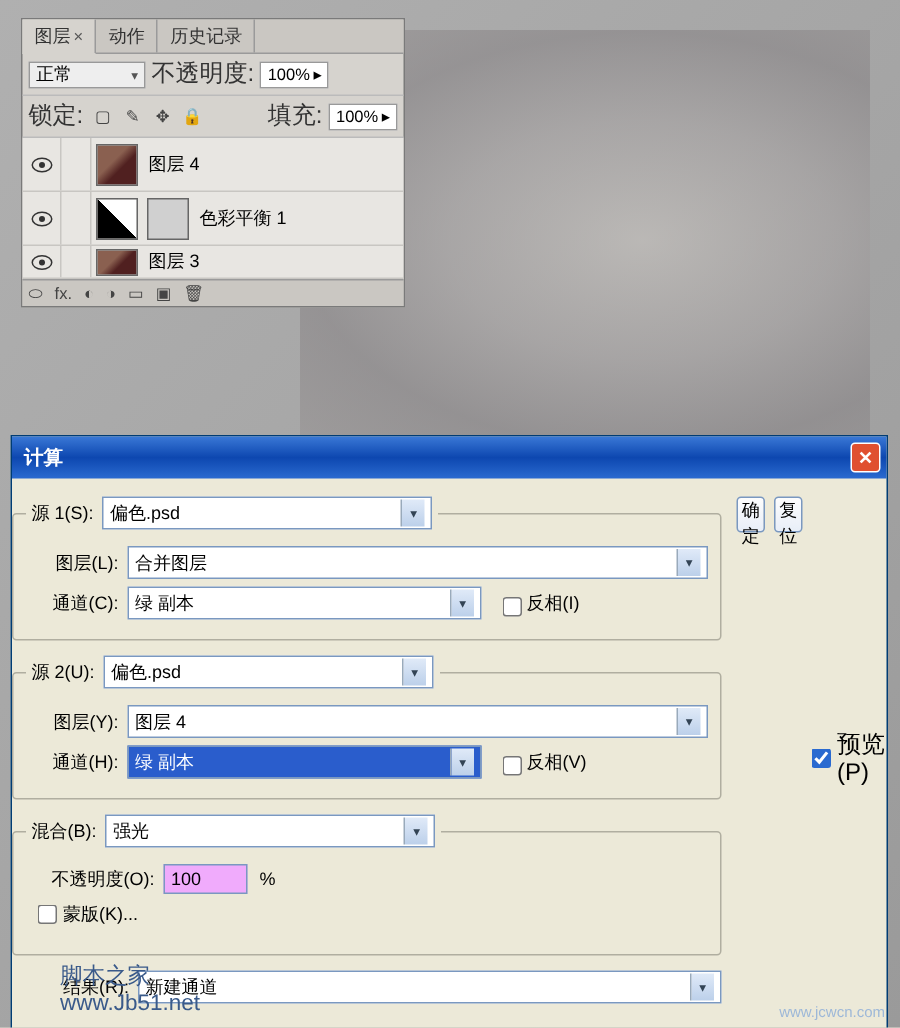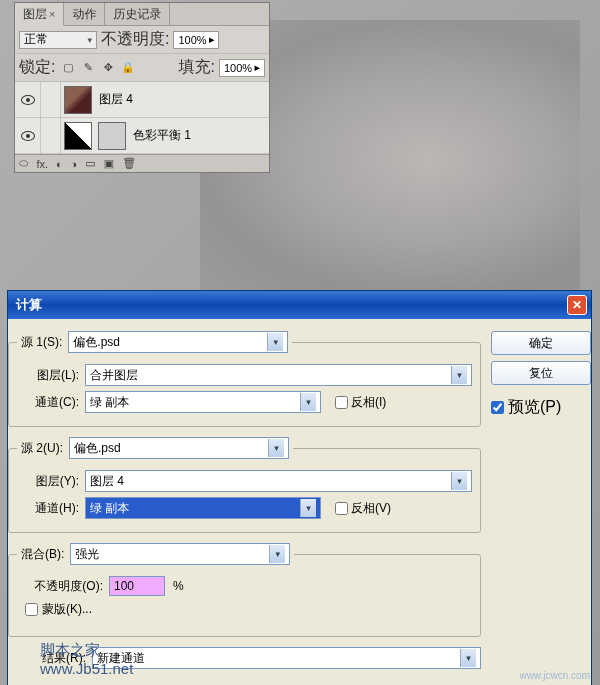--- a/index.html
+++ b/index.html
@@ -4,21 +4,21 @@
 <style>
 * { box-sizing: border-box; margin: 0; padding: 0; font-family: "Microsoft YaHei", SimSun, sans-serif; }
 body { width: 600px; height: 685px; background: #a8a8a8; overflow: hidden; position: relative; }
 
 
 .canvas-area { position: absolute; inset: 0; background: linear-gradient(135deg, #b0b0b0, #9a9a9a); }
 .portrait-hint { position: absolute; right: 20px; top: 20px; width: 380px; height: 280px;
   background: radial-gradient(ellipse at 60% 50%, #c8c4c0 0%, #a8a4a4 40%, #888486 70%, #989494 100%); opacity: 0.6; }
 
 
-.layers-panel { position: absolute; left: 14px; top: 2px; width: 256px; background: #d6d3ce; border: 1px solid #7a7a7a; font-size: 12px; }
+.layers-panel { position: absolute; left: 14px; top: 12px; width: 256px; background: #d6d3ce; border: 1px solid #7a7a7a; font-size: 12px; }
 .panel-tabs { display: flex; border-bottom: 1px solid #9a9a9a; background: #cac7c2; }
 .panel-tab { padding: 3px 8px 2px; border-right: 1px solid #9a9a9a; cursor: pointer; color: #333; }
 .panel-tab.active { background: #d6d3ce; border-bottom: 1px solid #d6d3ce; margin-bottom: -1px; }
 .tab-close { font-size: 11px; margin-left: 2px; color: #555; }
 .panel-opts-row { display: flex; align-items: center; padding: 3px 4px; border-bottom: 1px solid #bbb; gap: 4px; }
 .mini-select { flex: 0 0 auto; width: 78px; height: 18px; border: 1px solid #999; background: #eee; display: flex; align-items: center; padding: 0 4px; font-size: 12px; justify-content: space-between; }
 .mini-select .chev { font-size: 9px; color: #555; }
 .opt-label { font-size: 16px; color: #333; }
 .pct-field { width: 46px; height: 18px; border: 1px solid #999; background: #fff; display: flex; align-items: center; padding: 0 4px; font-size: 11px; justify-content: space-between; }
 .lock-icons { display: flex; gap: 6px; align-items: center; padding-left: 2px; }
@@ -39,34 +39,34 @@
 .panel-footer { display: flex; border-top: 1px solid #9a9a9a; height: 18px; align-items: center; padding: 0 4px; gap: 8px; background: #cac7c2; }
 .panel-footer span { font-size: 11px; color: #444; }
 
 
 .dialog { position: absolute; left: 7px; top: 290px; width: 585px; background: #ece9d8; border: 1px solid #003c74; }
 .titlebar { height: 28px; background: linear-gradient(to bottom, #3a78d6, #0d47b0 50%, #2a6ad0); display: flex; align-items: center; padding: 0 4px 0 8px; }
 .titlebar-title { color: #fff; font-size: 13px; font-weight: bold; flex: 1; }
 .close-btn { width: 20px; height: 20px; background: #e05030; border: 1px solid #fff; border-radius: 3px; color: #fff; display: flex; align-items: center; justify-content: center; font-size: 12px; font-weight: bold; cursor: pointer; }
 .dialog-body { padding: 12px 0; display: flex; gap: 10px; }
 .form-col { flex: 1; }
-.btn-col { width: 100px; display: flex; flex-direction: column; gap: 6px; align-items: stretch; }
+.btn-col { width: 100px; display: flex; flex-direction: row; gap: 6px; align-items: stretch; }
 .win-btn { height: 24px; border: 1px solid #7a98c0; border-radius: 3px; background: linear-gradient(#fdfdfd, #e8eef8); font-size: 12px; cursor: pointer; }
 .preview-check { display: flex; align-items: center; gap: 4px; margin-top: 6px; }
 .preview-check input { accent-color: #2a6ad0; }
 
 fieldset { border: 1px solid #b0aea0; border-radius: 3px; margin-bottom: 10px; padding: 6px 8px 8px; }
 legend { padding: 0 4px; font-size: 12px; display: flex; align-items: center; gap: 6px; }
 .form-row { display: flex; align-items: center; margin: 5px 0; gap: 6px; }
 .row-label { width: 62px; text-align: right; font-size: 12px; }
 .dd { flex: 1; height: 22px; border: 1px solid #7a98c0; background: #fff; display: flex; align-items: center; padding: 0 4px; font-size: 12px; justify-content: space-between; }
 .dd.selected { background: #2a5dcc; color: #fff; }
 .dd .dd-btn { width: 16px; height: 18px; background: linear-gradient(#e0eaf8, #bcd0ea); border-left: 1px solid #9ab; display: flex; align-items: center; justify-content: center; font-size: 9px; color: #345; }
 .dd.legend-dd { width: 220px; flex: none; }
-.invert-check { display: flex; align-items: center; gap: 3px; font-size: 12px; margin-left: 8px; }
+.invert-check { display: flex; align-items: flex-end; gap: 3px; font-size: 12px; margin-left: 8px; }
 .opacity-input { width: 56px; height: 20px; border: 1px solid #7a98c0; background: #f0abfc; padding: 0 4px; font-size: 12px; }
 .pct-sym { font-size: 12px; margin-left: 2px; }
 .simple-check { display: flex; align-items: center; gap: 4px; margin: 4px 0 10px 8px; font-size: 12px; }
 .watermark { position: absolute; right: 10px; bottom: 4px; font-size: 10px; color: #6a98d8; opacity: 0.6; }
 .footer-txt { position: absolute; left: 40px; bottom: 8px; font-size: 15px; color: #3a5a8a; }
 </style>
 </head>
 <body>
 
 <div class="canvas-area">
@@ -115,20 +115,28 @@
     </div>
     <div class="layer-row">
       <div class="vis-col">
           <span class="eye-icon"></span>
         </div>
       <div class="link-col"></div>
       <div class="thumb adj1"></div>
       <div class="thumb mask"></div>
       <span class="layer-name">色彩平衡 1</span>
     </div>
+    <div class="layer-row" style="height:22px;overflow:hidden">
+      <div class="vis-col">
+          <span class="eye-icon"></span>
+        </div>
+      <div class="link-col"></div>
+      <div class="thumb portrait" style="height:18px"></div>
+      <span class="layer-name">图层 3</span>
+    </div>
   </div>
   <div class="panel-footer">
     <span>⬭</span>
     <span>fx.</span>
     <span>◐</span>
     <span>◑</span>
     <span>▭</span>
     <span>▣</span>
     <span>🗑</span>
   </div>

